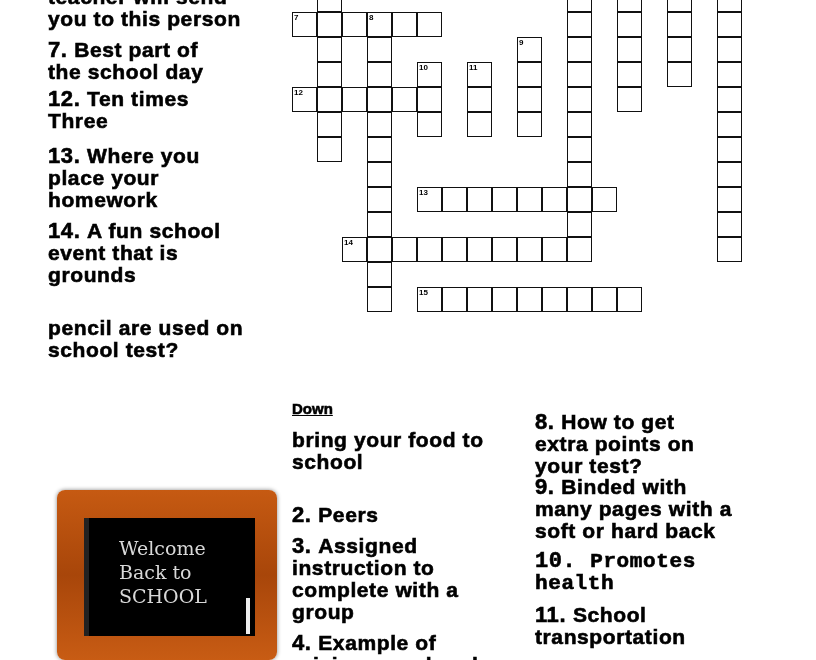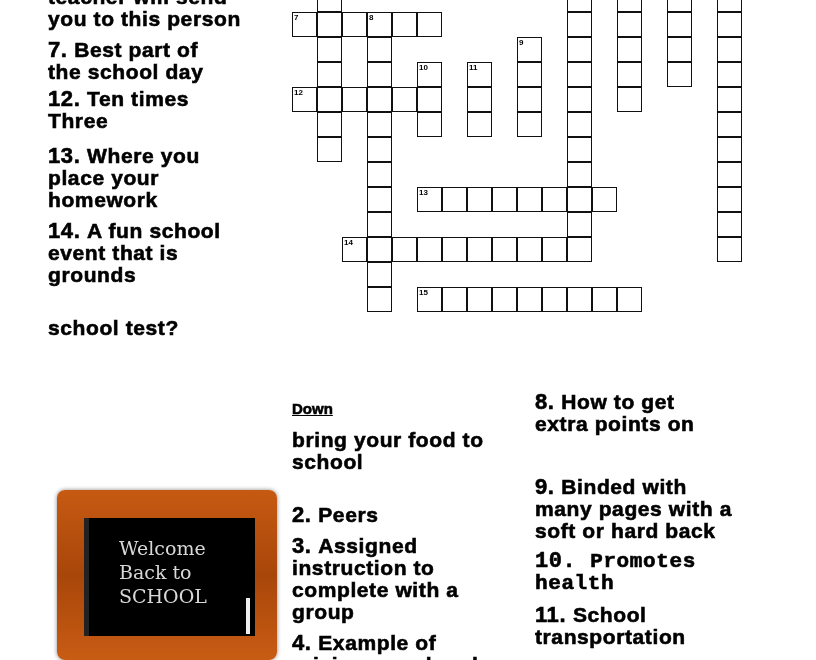--- a/index.html
+++ b/index.html
@@ -34,20 +34,21 @@
       <div><span class="num">13. </span><span>Where you</span></div>
       <div><span>place your</span></div>
       <div><span>homework</span></div>
     </div>
     <div class="clue" style="left: 48px; top: 220px;">
       <div><span class="num">14. </span><span>A fun school</span></div>
       <div><span>event that is</span></div>
       <div><span>grounds</span></div>
     </div>
     <div class="clue" style="left: 48px; top: 317px;">
+      <div><span>pencil are used on</span></div>
       <div><span>school test?</span></div>
     </div>
   </div>
 <div id="down">
     <div class="heading" style="left: 292px; top: 400px;">Down</div>
     <div class="clue" style="left: 292px; top: 429px;">
       <div><span>bring your food to</span></div>
       <div><span>school</span></div>
     </div>
     <div class="clue" style="left: 292px; top: 504px;">
@@ -56,23 +57,24 @@
     <div class="clue" style="left: 292px; top: 535px;">
       <div><span class="num">3. </span><span>Assigned</span></div>
       <div><span>instruction to</span></div>
       <div><span>complete with a</span></div>
       <div><span>group</span></div>
     </div>
     <div class="clue" style="left: 292px; top: 632px;">
       <div><span class="num">4. </span><span>Example of</span></div>
       <div><span>raising your hand</span></div>
     </div>
-    <div class="clue" style="left: 535px; top: 391px;">
+    <div class="clue" style="left: 535px; top: 411px;">
       <div><span class="num">8. </span><span>How to get</span></div>
       <div><span>extra points on</span></div>
+      <div><span>your test?</span></div>
     </div>
     <div class="clue" style="left: 535px; top: 476px;">
       <div><span class="num">9. </span><span>Binded with</span></div>
       <div><span>many pages with a</span></div>
       <div><span>soft or hard back</span></div>
     </div>
     <div class="clue" style="left: 535px; top: 551px; font-family: Liberation Mono, monospace;">
       <div><span class="num">10. </span><span>Promotes</span></div>
       <div><span>health</span></div>
     </div>

